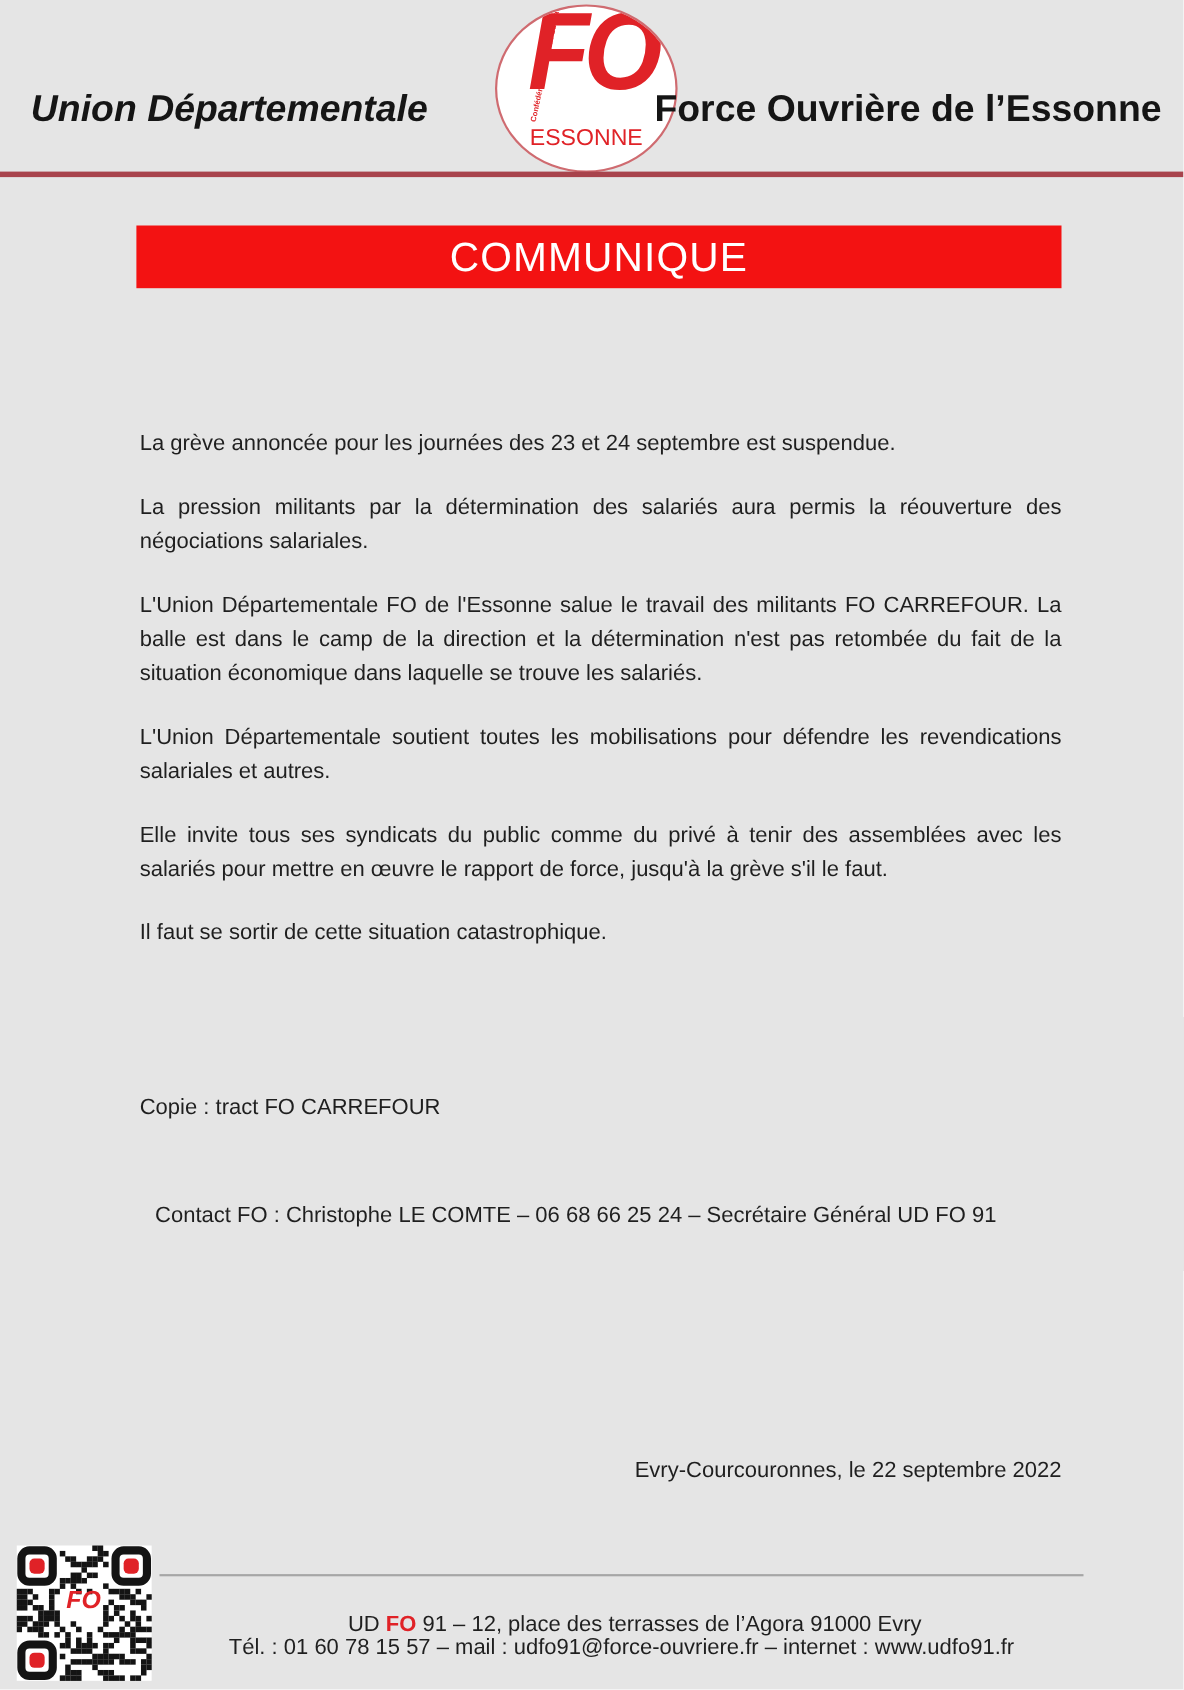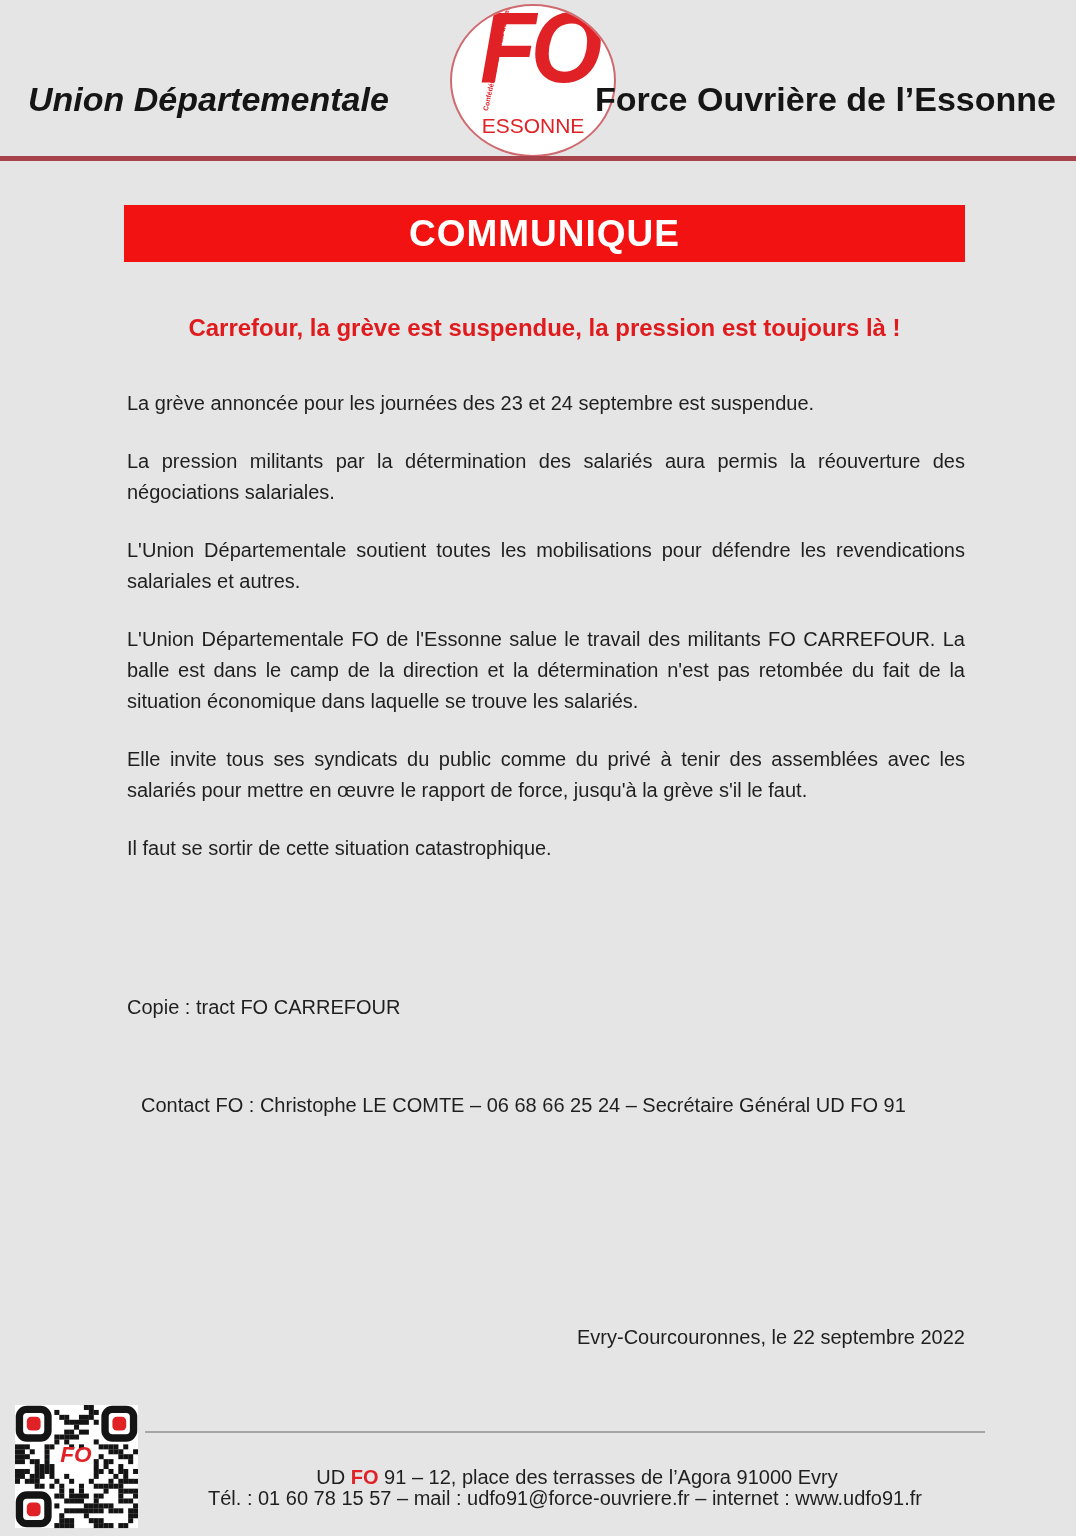--- a/index.html
+++ b/index.html
@@ -52,21 +52,21 @@
     background:#a8434c;
   }
 
   
   .banner{
     position:absolute;left:124px;top:205px;width:841px;height:57px;
     background:#f31212;
     display:flex;align-items:center;justify-content:center;
   }
   .banner-label{
-    color:#ffffff;font-size:37px;font-weight:bold;letter-spacing:1px;
+    color:#ffffff;font-size:37px;font-weight:normal;letter-spacing:1px;
   }
 
   
   .doc-title{
     position:absolute;left:124px;top:314px;width:841px;margin:0;
     text-align:center;
     font-size:24px;font-weight:bold;color:#e01b1e;
     white-space:nowrap;
   }
 
@@ -126,27 +126,26 @@
   </div>
 
   <div class="masthead-right">Force Ouvrière de l’Essonne</div>
 
   <div class="header-rule"></div>
 
   <div class="banner">
     <span class="banner-label">COMMUNIQUE</span>
   </div>
 
-  <h1 class="doc-title">Carrefour, la grève est suspendue, la pression est toujours là !</h1>
 
   <div class="body-text">
     <p>La grève annoncée pour les journées des 23 et 24 septembre est suspendue.</p>
     <p>La pression militants par la détermination des salariés aura permis la réouverture des négociations salariales.</p>
+    <p>L'Union Départementale FO de l'Essonne salue le travail des militants FO CARREFOUR. La balle est dans le camp de la direction et la détermination n'est pas retombée du fait de la situation économique dans laquelle se trouve les salariés.</p>
     <p>L'Union Départementale soutient toutes les mobilisations pour défendre les revendications salariales et autres.</p>
-    <p>L'Union Départementale FO de l'Essonne salue le travail des militants FO CARREFOUR. La balle est dans le camp de la direction et la détermination n'est pas retombée du fait de la situation économique dans laquelle se trouve les salariés.</p>
     <p>Elle invite tous ses syndicats du public comme du privé à tenir des assemblées avec les salariés pour mettre en œuvre le rapport de force, jusqu'à la grève s'il le faut.</p>
     <p>Il faut se sortir de cette situation catastrophique.</p>
   </div>
 
   <p class="copy-line">Copie : tract FO CARREFOUR</p>
   <p class="contact-line">Contact FO : Christophe LE COMTE – 06 68 66 25 24 – Secrétaire Général UD FO 91</p>
   <p class="dateline">Evry-Courcouronnes, le 22 septembre 2022</p>
 
   <div class="footer-rule"></div>
 

